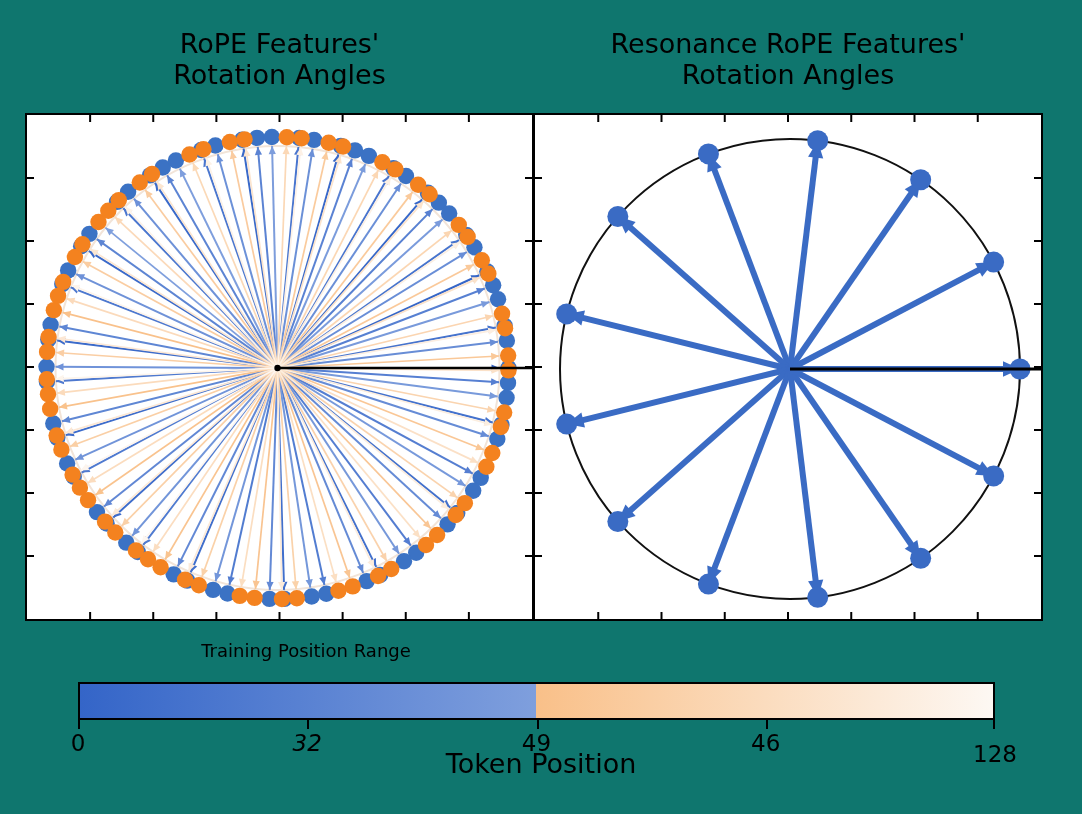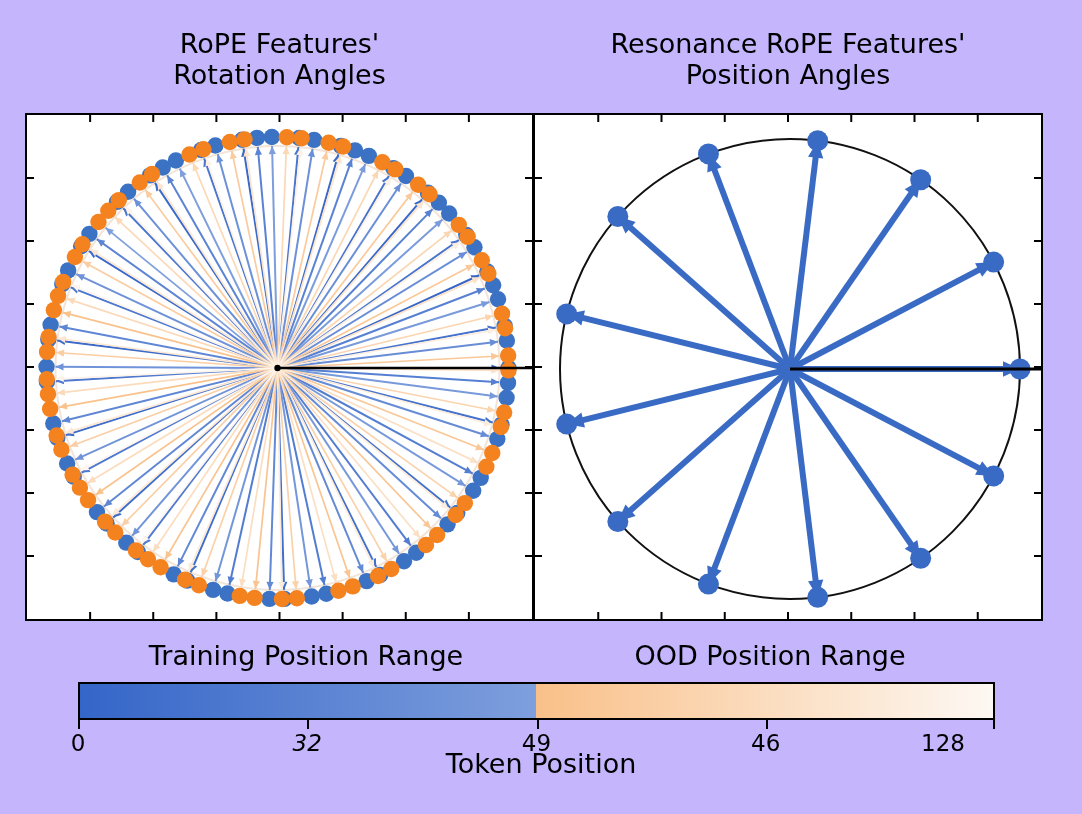--- a/index.html
+++ b/index.html
@@ -1,17 +1,17 @@
 <!DOCTYPE html>
 <html><head>
 <meta charset="utf-8">
 <style>
   html,body{margin:0;padding:0;background:#ffffff;}
   body{width:1082px;height:814px;font-family:"DejaVu Sans","Liberation Sans",sans-serif;overflow:hidden;}
-  #root{position:relative;width:1082px;height:814px;background:#c4b5fd;}
+  #root{position:relative;width:1082px;height:814px;background:#0f766e;}
 
   .title{
     position:absolute;text-align:center;color:#000;
     font-size:27px;line-height:31px;font-family:"DejaVu Sans","Liberation Sans",sans-serif;
     white-space:pre-line;
   }
   #title-left{left:25px;top:28px;width:509px;}
   #title-right{left:533px;top:28px;width:510px;}
 
   .panel{position:absolute;box-sizing:border-box;border:2px solid #000;background:#fff;}
@@ -23,39 +23,39 @@
   
   #cbar-wrap{position:absolute;left:78px;top:682px;width:917px;height:38px;}
   #cbar{position:absolute;left:0;top:0;width:917px;height:38px;box-sizing:border-box;border:2px solid #000;}
   .cbar-tick{position:absolute;top:38px;width:2px;height:9px;background:#000;}
   .cbar-lbl{
     position:absolute;top:48px;color:#000;font-size:23px;
     font-family:"DejaVu Sans","Liberation Sans",sans-serif;
     transform:translateX(-50%);white-space:nowrap;
   }
   .range-lbl{
-    position:absolute;color:#000;font-size:27px;
+    position:absolute;color:#000;font-size:18px;
     font-family:"DejaVu Sans","Liberation Sans",sans-serif;
     text-align:center;white-space:nowrap;transform:translateX(-50%);
   }
   #cbar-xlabel{
     position:absolute;left:541px;top:748px;color:#000;font-size:27px;
     font-family:"DejaVu Sans","Liberation Sans",sans-serif;
     transform:translateX(-50%);white-space:nowrap;
   }
 </style>
 </head>
 <body>
 
 <div id="root">
 
   <div class="title" id="title-left">RoPE Features'
 Rotation Angles</div>
   <div class="title" id="title-right">Resonance RoPE Features'
-Position Angles</div>
+Rotation Angles</div>
 
   <div class="panel" id="panel-left">
     <svg class="plotsvg" id="svg-left" viewBox="0 0 505 504" preserveAspectRatio="none">
         <line x1="63.125" y1="504" x2="63.125" y2="497" stroke="#000" stroke-width="2"></line>
         <line x1="63.125" y1="0" x2="63.125" y2="7" stroke="#000" stroke-width="2"></line>
         <line x1="126.25" y1="504" x2="126.25" y2="497" stroke="#000" stroke-width="2"></line>
         <line x1="126.25" y1="0" x2="126.25" y2="7" stroke="#000" stroke-width="2"></line>
         <line x1="189.375" y1="504" x2="189.375" y2="497" stroke="#000" stroke-width="2"></line>
         <line x1="189.375" y1="0" x2="189.375" y2="7" stroke="#000" stroke-width="2"></line>
         <line x1="252.5" y1="504" x2="252.5" y2="497" stroke="#000" stroke-width="2"></line>
@@ -535,31 +535,30 @@
         <polygon points="385.6701390272066,443.2757638119854 382.30738785198565,424.93961360171636 369.7164348679709,433.63201850222185" fill="#3a6bc4"></polygon>
         <circle cx="385.6701390272066" cy="443.2757638119854" r="10.5" fill="#3a6bc4"></circle>
         <line x1="255" y1="254" x2="458.6591907774573" y2="360.8781269103799" stroke="#3a6bc4" stroke-width="6" stroke-linecap="butt"></line>
         <polygon points="458.6591907774573,360.8781269103799 447.1609795933166,346.20455748897115 440.05126071623476,359.75232104938465" fill="#3a6bc4"></polygon>
         <circle cx="458.6591907774573" cy="360.8781269103799" r="10.5" fill="#3a6bc4"></circle>
         <line x1="255" y1="254" x2="506" y2="254" stroke="#000" stroke-width="3"></line>
       </svg>
   </div>
 
   <div class="range-lbl" id="lbl-training" style="left:306px;top:640px;">Training Position Range</div>
-  <div class="range-lbl" id="lbl-ood" style="left:770px;top:640px;">OOD Position Range</div>
 
   <div id="cbar-wrap">
     <div id="cbar" style="background: linear-gradient(to right, rgb(52, 101, 200) 0%, rgb(127, 159, 221) 50%, rgb(249, 192, 137) 50%, rgb(253, 248, 243) 100%);"></div>
   <div class="cbar-tick" style="left: 0px;"></div>
       <div class="cbar-lbl" style="left: 0px;">0</div>
       <div class="cbar-tick" style="left: 229.25px;"></div>
       <div class="cbar-lbl" style="left: 229.25px; font-style: italic;">32</div>
       <div class="cbar-tick" style="left: 458.5px;"></div>
       <div class="cbar-lbl" style="left: 458.5px;">49</div>
       <div class="cbar-tick" style="left: 687.75px;"></div>
       <div class="cbar-lbl" style="left: 687.75px;">46</div>
       <div class="cbar-tick" style="left: 915px;"></div>
-      <div class="cbar-lbl" style="left: 865px;">128</div>
+      <div class="cbar-lbl" style="left: 917px; margin-top: 11px;">128</div>
     </div>
 
   <div id="cbar-xlabel">Token Position</div>
 
 </div>
 
 </body></html>

